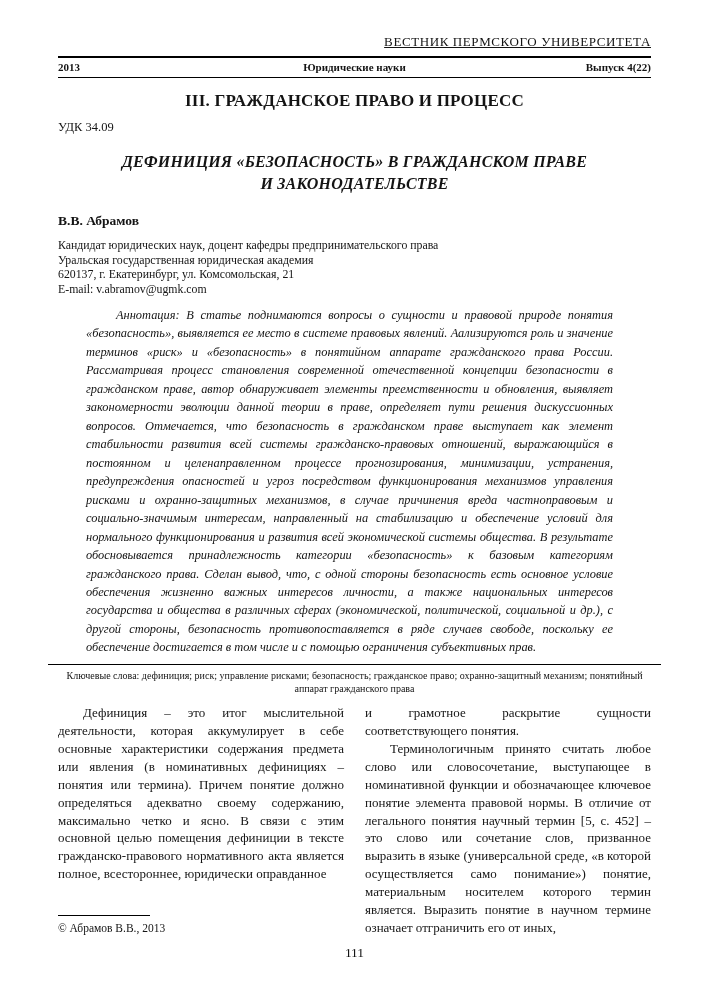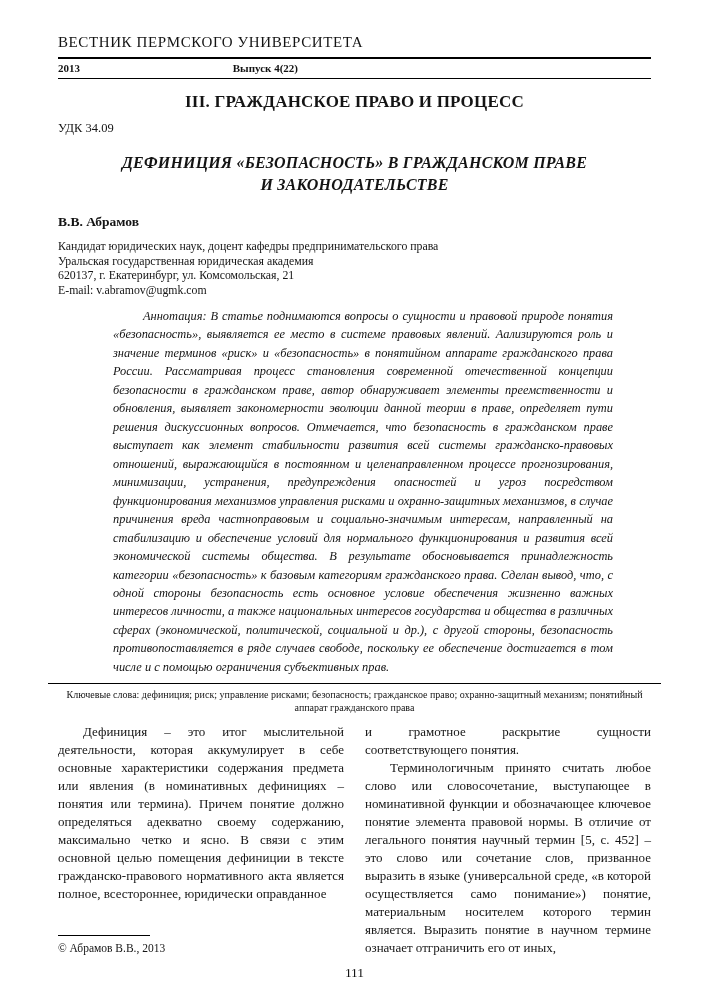--- a/index.html
+++ b/index.html
@@ -13,23 +13,24 @@
     box-sizing: border-box;
     background: #ffffff;
     color: #141414;
     font-family: "Liberation Serif", "DejaVu Serif", serif;
     padding: 34px 58px 0 58px;
     position: relative;
     overflow: hidden;
   }
   
   .journal-title {
-    text-align: left;
-    font-size: 15px;
+    text-align: right;
+    font-size: 13px;
     letter-spacing: 0.6px;
+    text-decoration: underline;
   }
   .rule-thick {
     border: none;
     border-top: 2px solid #000;
     margin: 6px 0 0 0;
   }
   .header-row {
     display: flex;
     align-items: baseline;
     font-weight: bold;
@@ -72,21 +73,21 @@
     margin-top: 17px;
   }
   .affiliation {
     font-size: 11.8px;
     line-height: 1.25;
     margin-top: 9px;
   }
   .affiliation div { margin: 0; }
   
   .abstract {
-    margin: 9px 38px 0 55px;
+    margin: 9px 38px 0 28px;
     font-style: italic;
     font-size: 12.4px;
     line-height: 1.49;
     text-align: justify;
   }
   .abstract p {
     margin: 0;
     text-indent: 30px;
   }
   
@@ -145,20 +146,21 @@
 </style>
 </head>
 <body>
 
 <div class="page">
 
   <div class="journal-title">ВЕСТНИК ПЕРМСКОГО УНИВЕРСИТЕТА</div>
   <hr class="rule-thick">
   <div class="header-row">
     <span class="hr-left">2013</span>
+    <span class="hr-center">Юридические науки</span>
     <span class="hr-right">Выпуск 4(22)</span>
   </div>
   <hr class="rule-thin">
 
   <div class="section-heading">III. ГРАЖДАНСКОЕ ПРАВО И ПРОЦЕСС</div>
   <div class="udc">УДК 34.09</div>
 
   <div class="article-title">
     <span>ДЕФИНИЦИЯ «БЕЗОПАСНОСТЬ» В ГРАЖДАНСКОМ ПРАВЕ</span><br>
     <span>И ЗАКОНОДАТЕЛЬСТВЕ</span>

